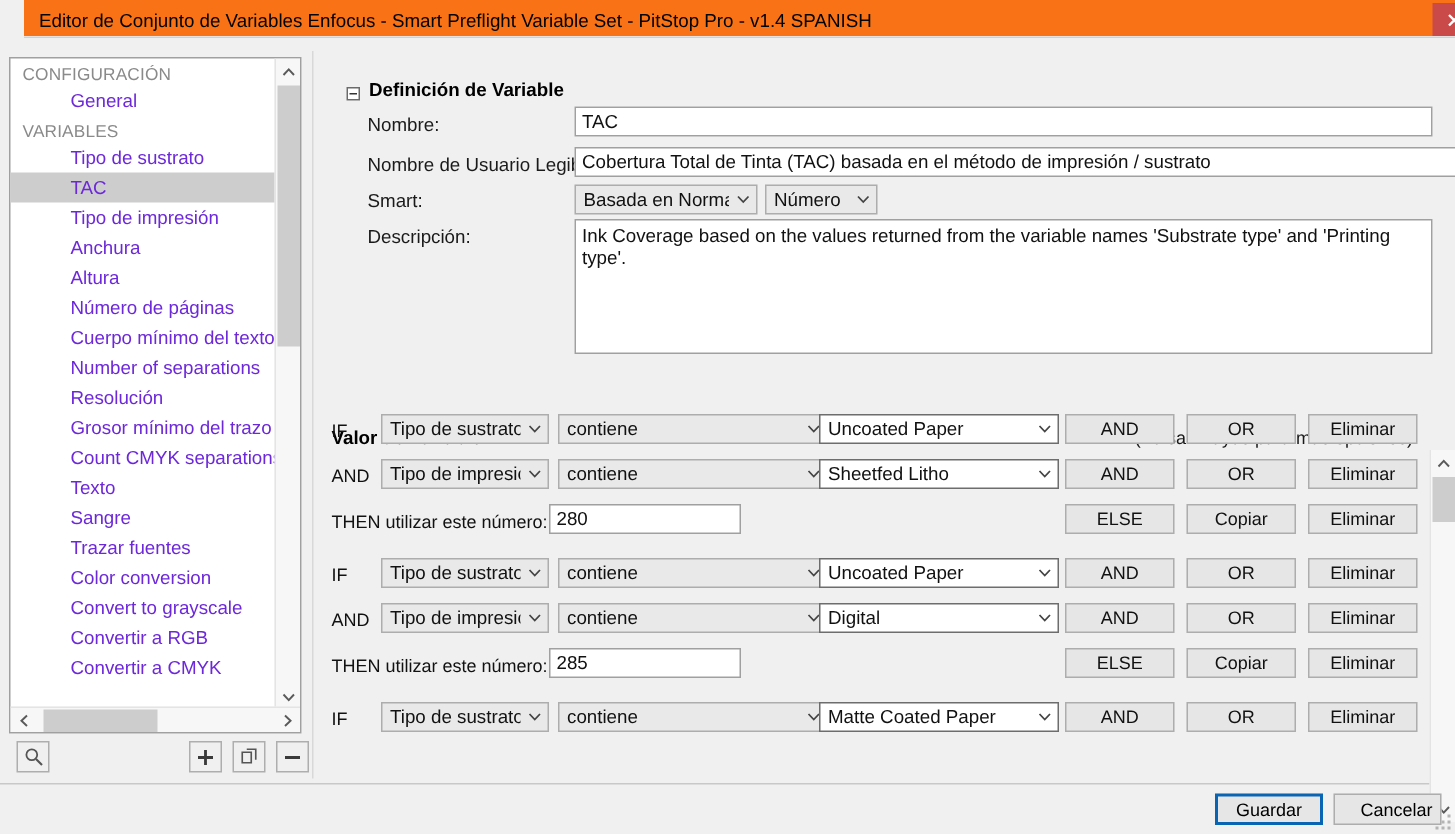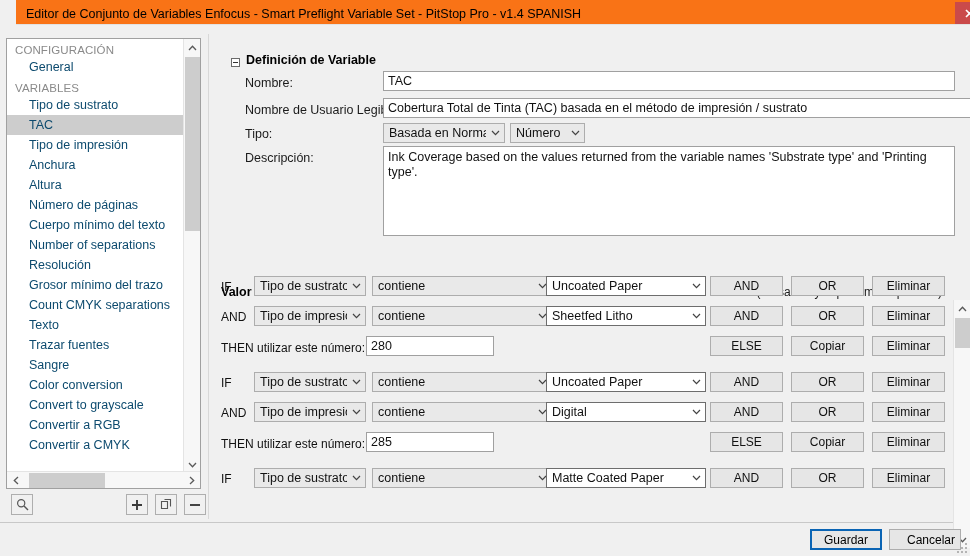--- a/index.html
+++ b/index.html
@@ -56,23 +56,23 @@
   }
   .sb-group {
     padding: 5px 0 1px 8px;
     color: #8a8a8a;
     font-size: 11.5px;
     letter-spacing: .1px;
   }
   .sb-item {
     height: 20px;
     line-height: 20px;
-    padding-left: 22px;
+    padding-left: 40px;
     font-size: 12.5px;
-    color: #0c4a6e;
+    color: #6d28d9;
     white-space: nowrap;
     cursor: default;
   }
   .sb-item.selected { background: #cdcdcd; }
 
   
   .vsb {
     position: absolute;
     width: 17px;
     background: #f7f7f7;
@@ -293,22 +293,22 @@
         <div class="sb-item">Tipo de impresión</div>
         <div class="sb-item">Anchura</div>
         <div class="sb-item">Altura</div>
         <div class="sb-item">Número de páginas</div>
         <div class="sb-item">Cuerpo mínimo del texto</div>
         <div class="sb-item">Number of separations</div>
         <div class="sb-item">Resolución</div>
         <div class="sb-item">Grosor mínimo del trazo</div>
         <div class="sb-item">Count CMYK separations</div>
         <div class="sb-item">Texto</div>
+        <div class="sb-item">Sangre</div>
         <div class="sb-item">Trazar fuentes</div>
-        <div class="sb-item">Sangre</div>
         <div class="sb-item">Color conversion</div>
         <div class="sb-item">Convert to grayscale</div>
         <div class="sb-item">Convertir a RGB</div>
         <div class="sb-item">Convertir a CMYK</div>
       </div>
 
     <div class="vsb" style="right:0; top:0; height:434px;">
       <div class="arr up">
         <svg width="9" height="6" viewBox="0 0 9 6">
             <path d="M1 5 L4.5 1.3 L8 5" stroke="#5a5a5a" stroke-width="1.3" fill="none"></path>
@@ -369,21 +369,21 @@
 
     <div class="collapse-box" style="left:13px; top:30px;"></div>
     <div class="section-hdr" style="left:28px; top:25px;">Definición de Variable</div>
 
     <div class="flabel" style="left:27px; top:48px;">Nombre:</div>
     <input class="ftext" style="left: 165px; top: 43px; width: 572px; height: 20px;" value="TAC">
 
     <div class="flabel" style="left:27px; top:75px;">Nombre de Usuario Legible:</div>
     <input class="ftext" style="left: 165px; top: 70px; width: 686px; height: 20px;" value="Cobertura Total de Tinta (TAC) basada en el método de impresión / sustrato">
 
-    <div class="flabel" style="left:27px; top:99px;">Tipo:</div>
+    <div class="flabel" style="left:27px; top:99px;">Smart:</div>
     <div class="combo" style="left:165px; top:95px; width:122px;">
       <span class="ctext">Basada en Norma</span>
       <span class="carrow">
         <svg width="9" height="6" viewBox="0 0 9 6">
             <path d="M1 1 L4.5 4.7 L8 1" stroke="#444" stroke-width="1.2" fill="none"></path>
           </svg>
       </span>
     </div>
     <div class="combo" style="left:292px; top:95px; width:75px;">
       <span class="ctext">Número</span>

